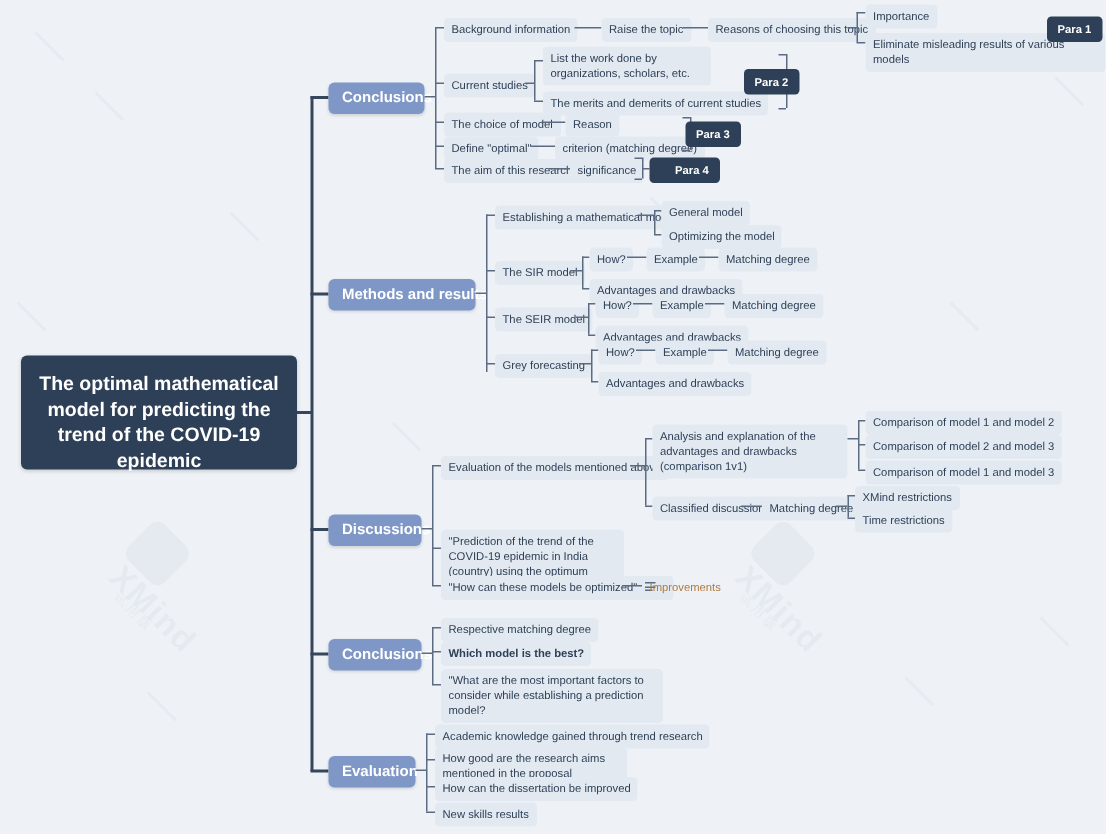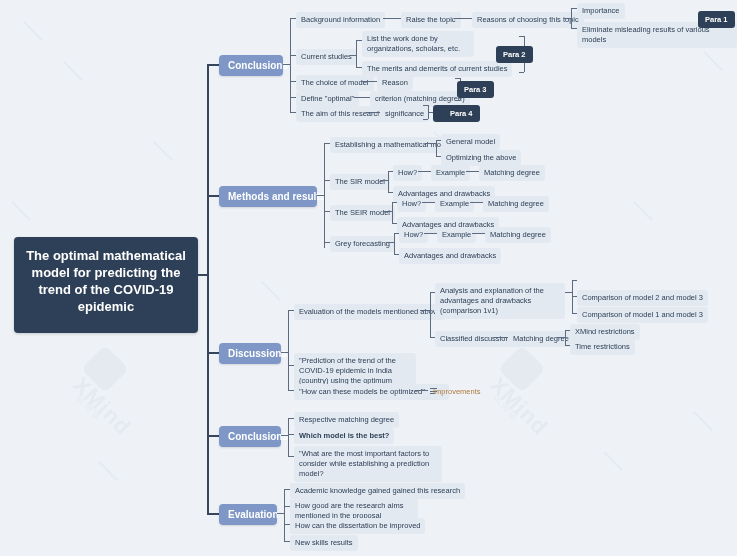--- a/index.html
+++ b/index.html
@@ -92,21 +92,21 @@
   <div class="wm-dash" style="left:150px;top:150px;width:26px;"></div>
   <div class="wm-dash" style="left:258px;top:290px;width:26px;"></div>
   <div class="wm-dash" style="left:430px;top:140px;width:26px;"></div>
   <div class="wm-dash" style="left:630px;top:210px;width:26px;"></div>
   <div class="wm-dash" style="left:700px;top:60px;width:26px;"></div>
   <div class="wm-dash" style="left:95px;top:470px;width:26px;"></div>
   <div class="wm-dash" style="left:600px;top:460px;width:26px;"></div>
   <div class="wm-dash" style="left:330px;top:500px;width:26px;"></div>
   <div class="wm-dash" style="left:690px;top:420px;width:26px;"></div>
 
-  <div class="root" style="left:14px;top:237px;width:184px;height:96px;">The optimal mathematical model for predicting the trend of the COVID-19 epidemic</div>
+  <div class="root" style="left:14px;top:237px;width:184px;height:76px;">The optimal mathematical model for predicting the trend of the COVID-19 epidemic</div>
 
   <div class="trunk h" style="left:198px;top:274px;width:10px;"></div>
   <div class="trunk v" style="left:207px;top:64px;height:450px;"></div>
   <div class="trunk h" style="left:207px;top:64px;width:12px;"></div>
   <div class="trunk h" style="left:207px;top:195px;width:12px;"></div>
   <div class="trunk h" style="left:207px;top:352px;width:12px;"></div>
   <div class="trunk h" style="left:207px;top:435px;width:12px;"></div>
   <div class="trunk h" style="left:207px;top:513px;width:12px;"></div>
 
   <div class="branch" style="left:219px;top:55px;width:64px;">Conclusions</div>
@@ -180,21 +180,21 @@
   <div class="ln h" style="left:324px;top:180px;width:6px;"></div>
   <div class="ln h" style="left:324px;top:211px;width:6px;"></div>
   <div class="ln h" style="left:324px;top:242px;width:6px;"></div>
 
   <div class="topic" style="left:330px;top:137px;">Establishing a mathematical model</div>
   <div class="ln h" style="left:425px;top:143px;width:11px;"></div>
   <div class="ln v" style="left:436px;top:140px;height:16px;"></div>
   <div class="ln h" style="left:436px;top:140px;width:5px;"></div>
   <div class="ln h" style="left:436px;top:156px;width:5px;"></div>
   <div class="topic" style="left:441px;top:134px;">General model</div>
-  <div class="topic" style="left:441px;top:150px;">Optimizing the above</div>
+  <div class="topic" style="left:441px;top:150px;">Optimizing the model</div>
 
   <div class="topic" style="left:330px;top:174px;">The SIR model</div>
   <div class="ln h" style="left:380px;top:180px;width:8px;"></div>
   <div class="ln v" style="left:388px;top:171px;height:21px;"></div>
   <div class="ln h" style="left:388px;top:171px;width:5px;"></div>
   <div class="ln h" style="left:388px;top:192px;width:5px;"></div>
   <div class="topic" style="left:393px;top:165px;">How?</div>
   <div class="ln h" style="left:418px;top:171px;width:13px;"></div>
   <div class="topic" style="left:431px;top:165px;">Example</div>
   <div class="ln h" style="left:466px;top:171px;width:13px;"></div>
@@ -238,20 +238,21 @@
   <div class="ln v" style="left:430px;top:292px;height:45px;"></div>
   <div class="ln h" style="left:430px;top:292px;width:5px;"></div>
   <div class="ln h" style="left:430px;top:337px;width:5px;"></div>
 
   <div class="topic" style="left:435px;top:283px;width:130px;">Analysis and explanation of the advantages and drawbacks (comparison 1v1)</div>
   <div class="ln h" style="left:565px;top:292px;width:7px;"></div>
   <div class="ln v" style="left:572px;top:280px;height:33px;"></div>
   <div class="ln h" style="left:572px;top:280px;width:5px;"></div>
   <div class="ln h" style="left:572px;top:296px;width:5px;"></div>
   <div class="ln h" style="left:572px;top:313px;width:5px;"></div>
+  <div class="topic" style="left:577px;top:274px;">Comparison of model 1 and model 2</div>
   <div class="topic" style="left:577px;top:290px;">Comparison of model 2 and model 3</div>
   <div class="topic" style="left:577px;top:307px;">Comparison of model 1 and model 3</div>
 
   <div class="topic" style="left:435px;top:331px;">Classified discussion</div>
   <div class="ln h" style="left:494px;top:337px;width:14px;"></div>
   <div class="topic" style="left:508px;top:331px;">Matching degree</div>
   <div class="ln h" style="left:557px;top:337px;width:8px;"></div>
   <div class="ln v" style="left:565px;top:330px;height:15px;"></div>
   <div class="ln h" style="left:565px;top:330px;width:5px;"></div>
   <div class="ln h" style="left:565px;top:345px;width:5px;"></div>
@@ -281,18 +282,18 @@
 
   <div class="branch" style="left:219px;top:504px;width:58px;">Evaluation</div>
 
   <div class="ln h" style="left:277px;top:513px;width:7px;"></div>
   <div class="ln v" style="left:284px;top:489px;height:52px;"></div>
   <div class="ln h" style="left:284px;top:489px;width:6px;"></div>
   <div class="ln h" style="left:284px;top:506px;width:6px;"></div>
   <div class="ln h" style="left:284px;top:524px;width:6px;"></div>
   <div class="ln h" style="left:284px;top:541px;width:6px;"></div>
 
-  <div class="topic" style="left:290px;top:483px;">Academic knowledge gained gained this research</div>
+  <div class="topic" style="left:290px;top:483px;">Academic knowledge gained through trend research</div>
   <div class="topic" style="left:290px;top:498px;width:128px;">How good are the research aims mentioned in the proposal accomplished</div>
   <div class="topic" style="left:290px;top:518px;">How can the dissertation be improved</div>
   <div class="topic" style="left:290px;top:535px;">New skills results</div>
 
 </div>
 
 </body></html>

